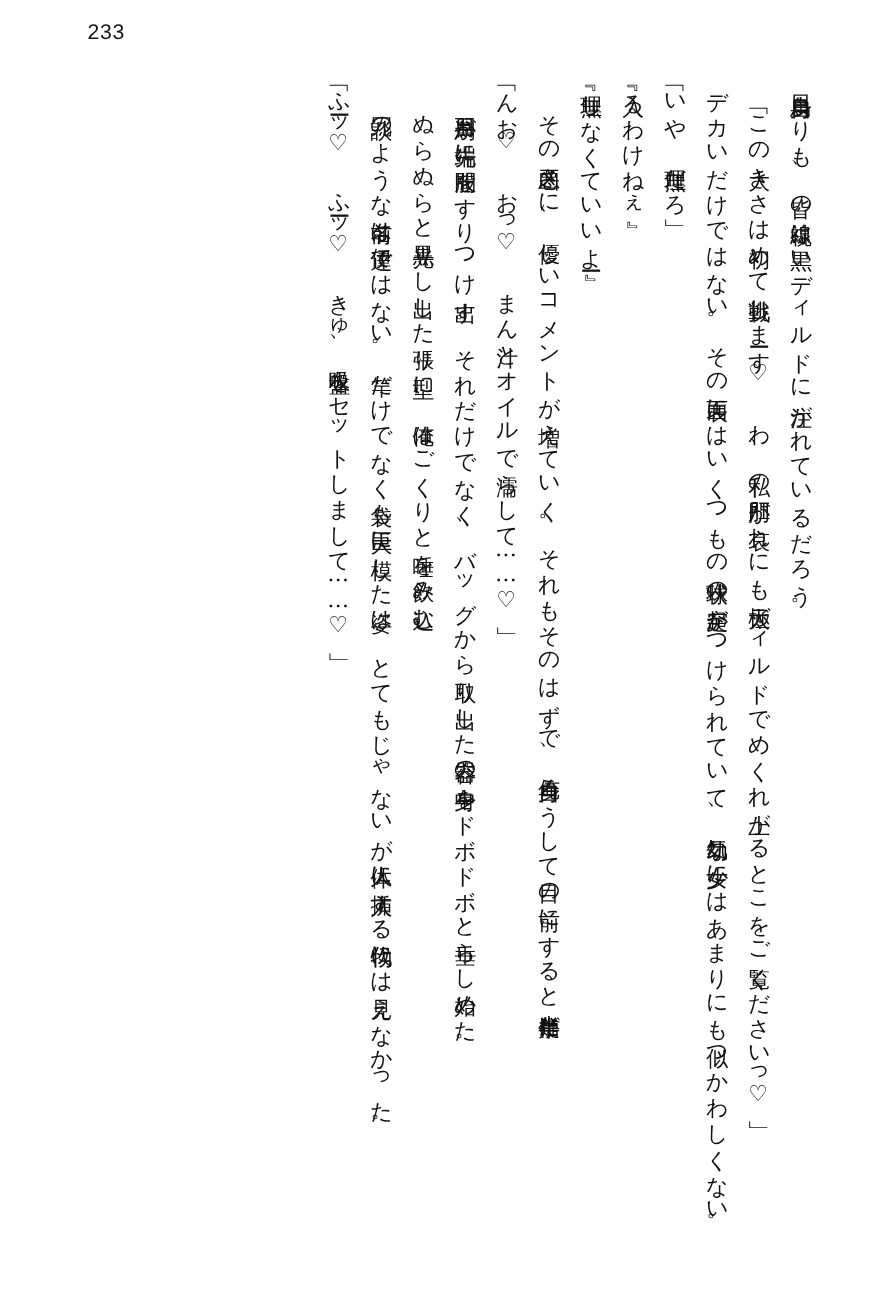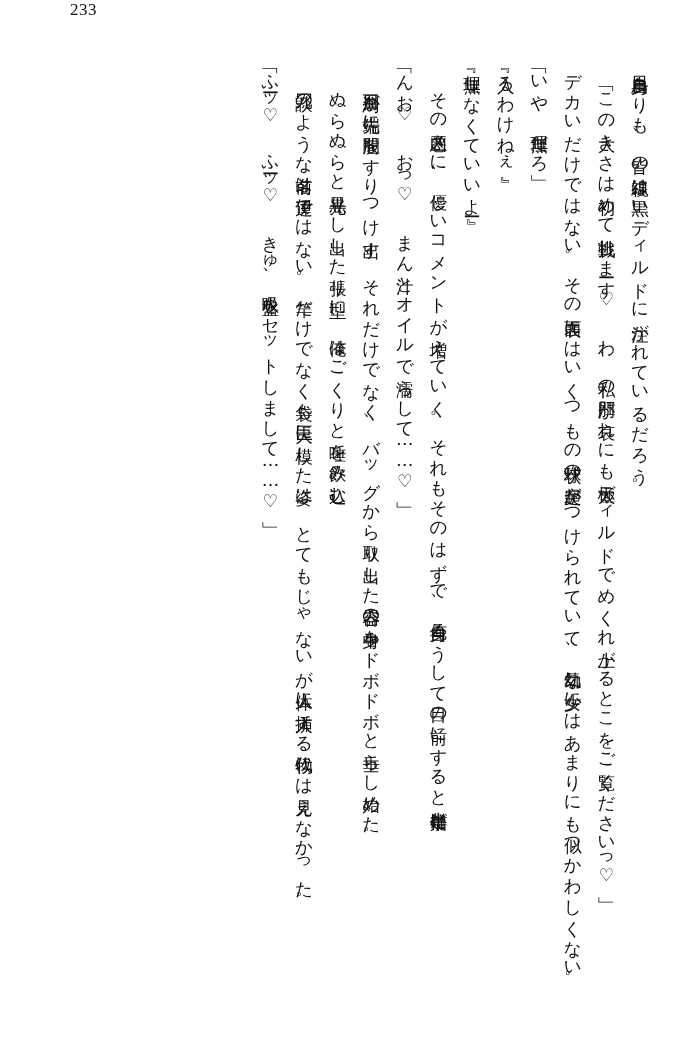--- a/index.html
+++ b/index.html
@@ -16,24 +16,24 @@
   }
   .page {
     position: relative;
     width: 700px;
     height: 1050px;
     background: #ffffff;
     box-sizing: border-box;
   }
   .page-number {
     position: absolute;
-    top: 0;
+    top: 16px;
     left: 70px;
     font-size: 17px;
-    font-family: Liberation Serif, serif;
+    font-family: Liberation Sans, sans-serif;
     letter-spacing: 0.5px;
     color: #141414;
   }
   .body-text {
     position: absolute;
     top: 62px;
     right: 44px;
     left: 44px;
     bottom: 30px;
     writing-mode: vertical-rl;

